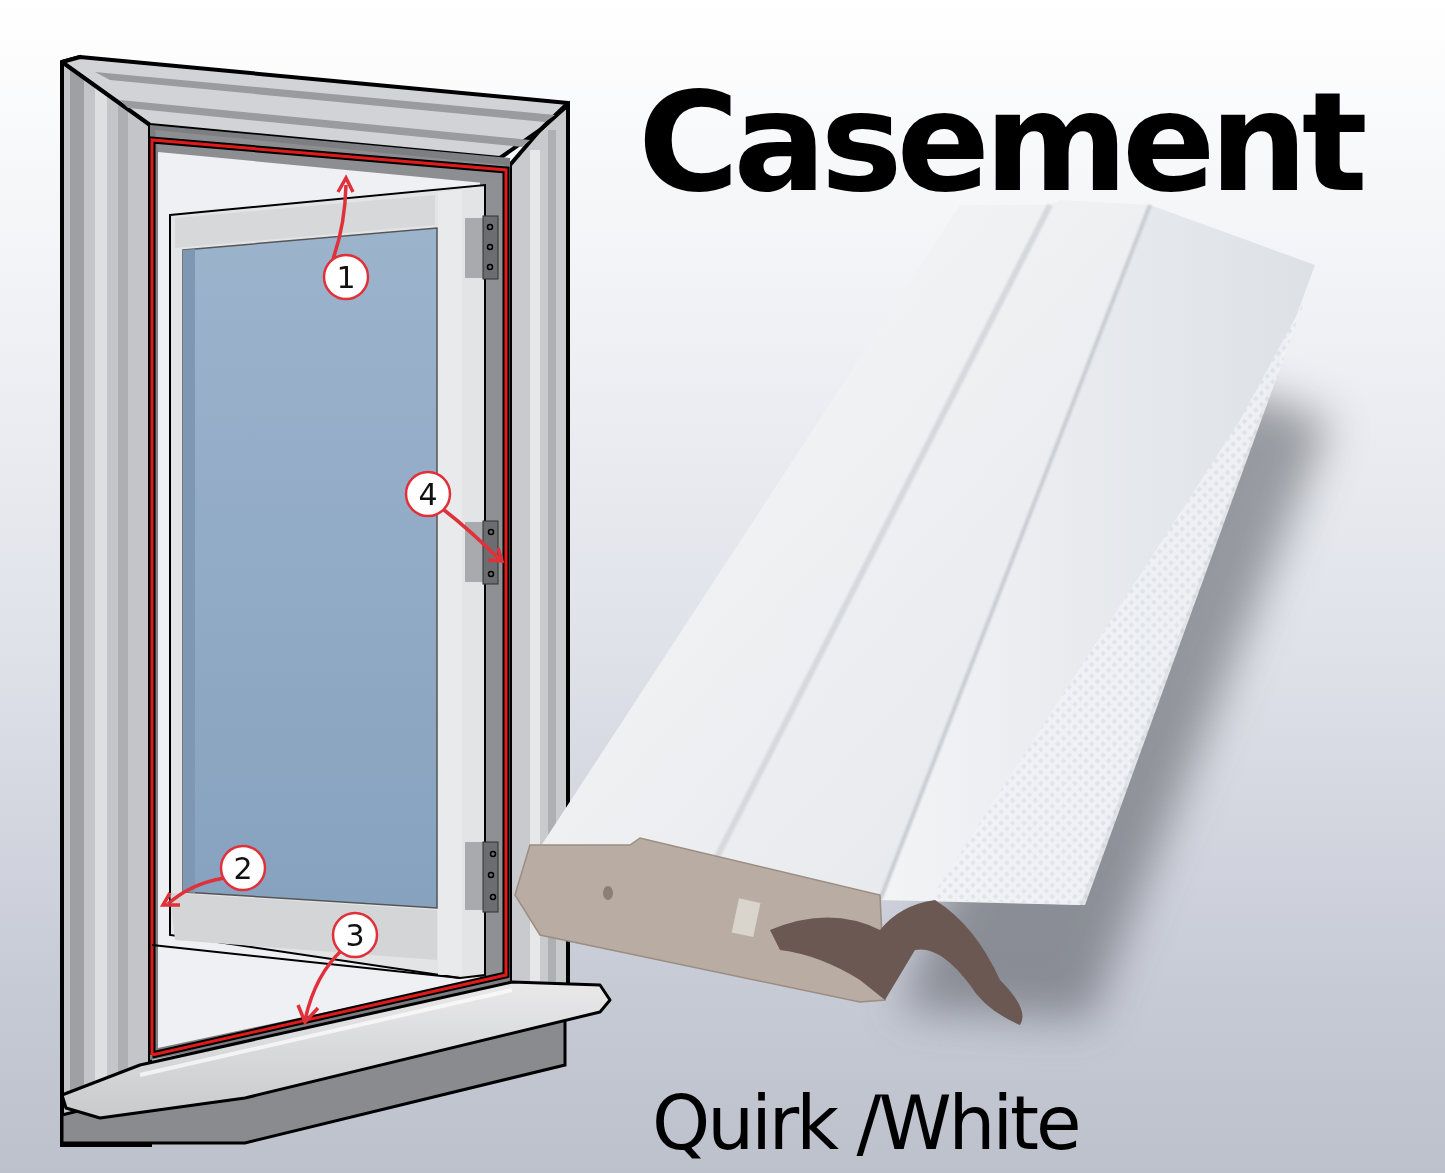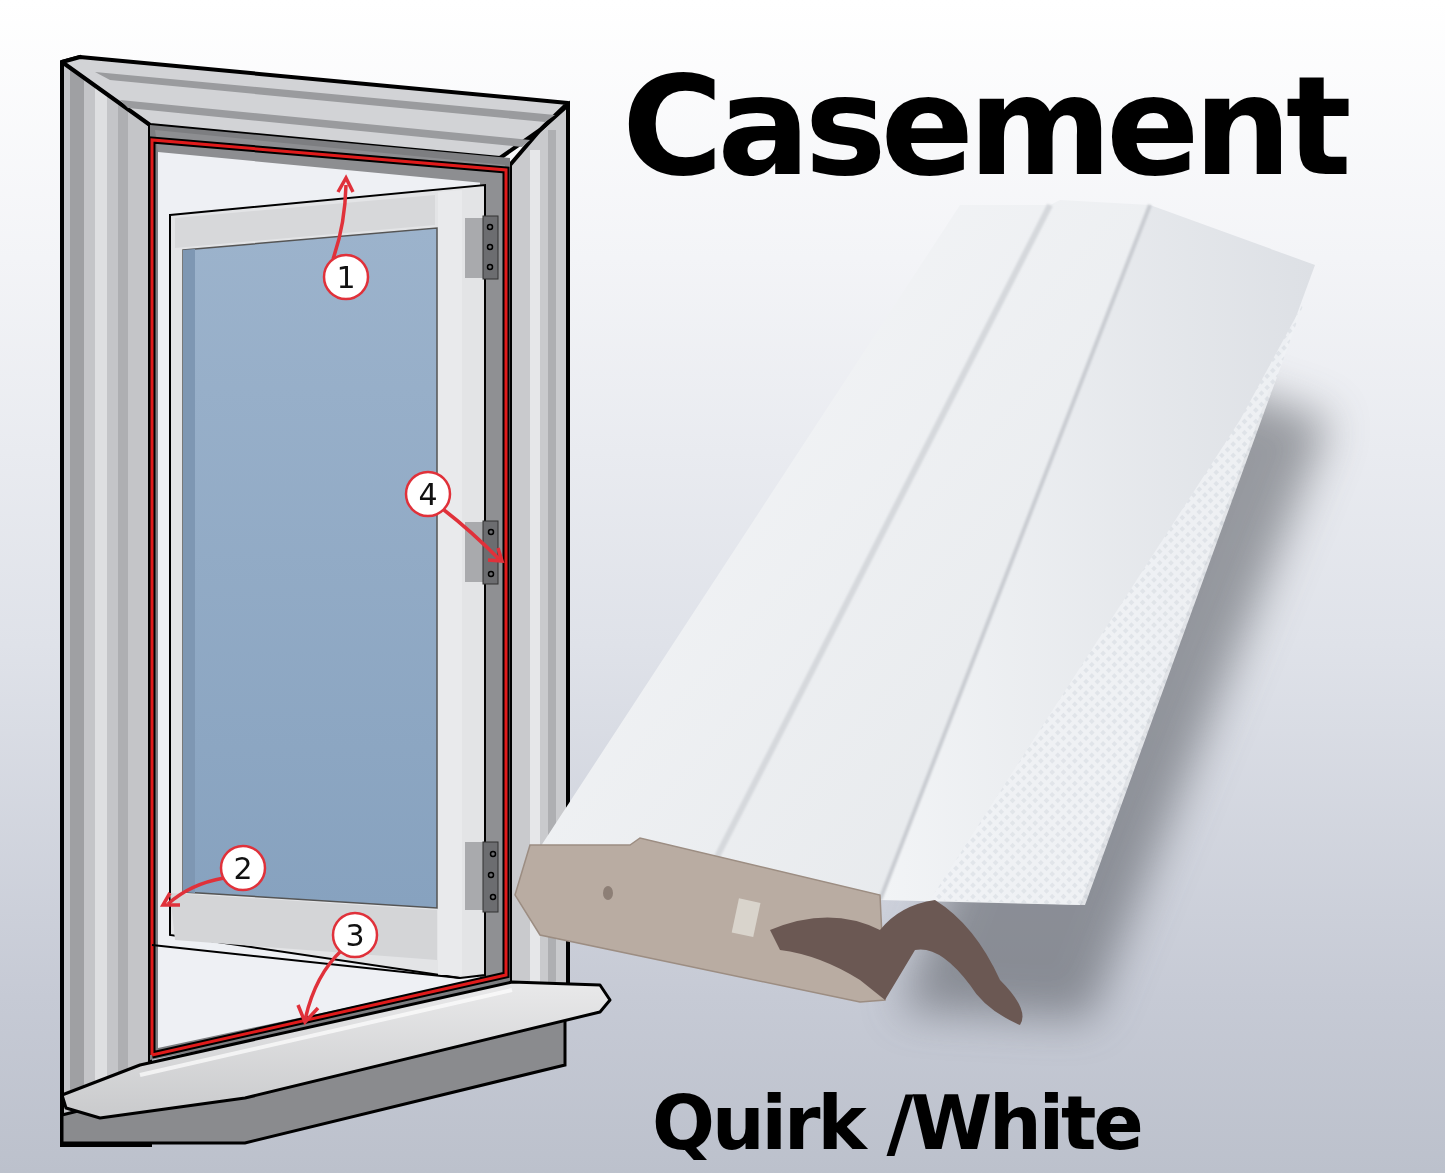--- a/index.html
+++ b/index.html
@@ -6,25 +6,25 @@
   body {
     width: 1445px; height: 1173px; overflow: hidden; position: relative;
     background: linear-gradient(180deg, #ffffff 0%, #f3f4f7 22%, #dfe2e9 55%, #c6cad5 85%, #bcc1cc 100%);
     font-family: "Liberation Sans", sans-serif;
   }
   .scene { position: absolute; left: 0; top: 0; width: 1445px; height: 1173px; }
   .title {
     position: absolute; left: 622px; top: 52px; width: 800px;
     font-family: "DejaVu Sans", sans-serif; font-weight: bold;
     font-size: 138px; line-height: 150px; letter-spacing: -6px; color: #000;
-    margin: 0;
+    margin: 16px;
   }
   .subtitle {
     position: absolute; left: 652px; top: 1078px; width: 600px;
-    font-family: "DejaVu Sans", sans-serif; font-weight: bold;
+    font-family: "DejaVu Sans", sans-serif; font-weight: normal;
     font-size: 74px; line-height: 90px; letter-spacing: -3px; color: #000;
     margin: 0;
   }
   .callout-num { font-family: "DejaVu Sans", sans-serif; font-size: 30px; fill: #111; }
 </style>
 </head>
 <body>
 
 <svg class="scene" viewBox="0 0 1445 1173" xmlns="http://www.w3.org/2000/svg">
   <defs>

